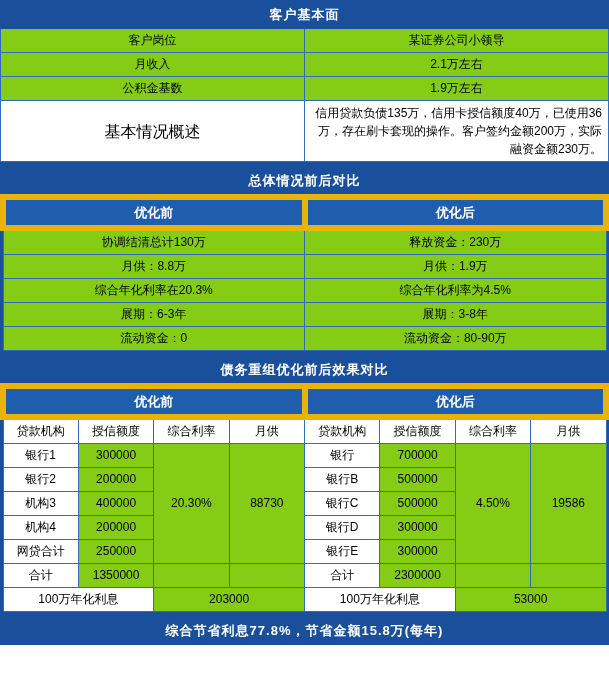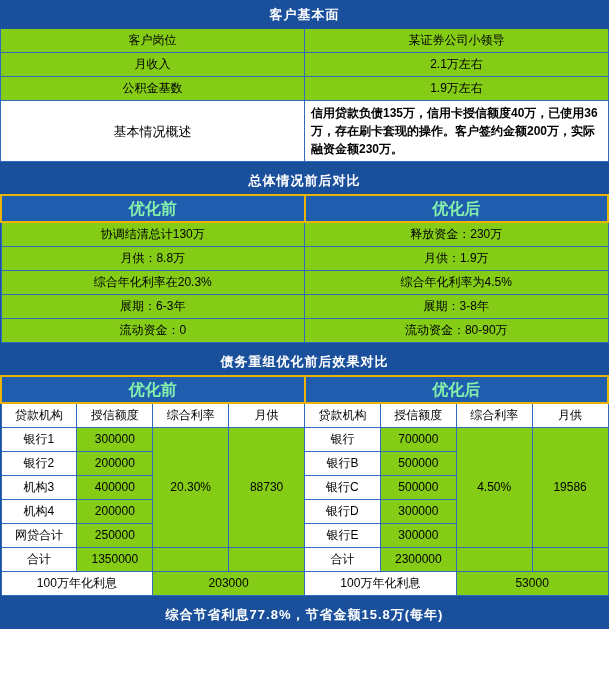--- a/index.html
+++ b/index.html
@@ -38,46 +38,45 @@
     color: #ffffff;
     font-weight: bold;
     text-align: center;
     letter-spacing: 1px;
     border: 1px solid #1a4f9c;
     padding: 5px 4px;
     font-size: 13px;
   }
   .subband {
     background: #1f5eae;
-    color: #86efac;
+    color: #ffffff;
     font-weight: bold;
     text-align: center;
-    border: 2px solid #eab308;
-    font-size: 16px;
+    border: 6px solid #eab308;
+    font-size: 13px;
     padding: 4px;
   }
   .cell {
     background: #84cc16;
     text-align: center;
   }
   .cell-left {
     background: #ffffff;
     text-align: center;
   }
   .desc-label {
     background: #ffffff;
     text-align: center;
-    font-size: 13px;
+    font-size: 16px;
   }
   .desc-text {
     background: #ffffff;
-    text-align: left;
+    text-align: right;
     line-height: 18px;
     padding: 3px 6px;
-    font-weight: bold;
   }
   .gap {
     height: 4px;
     background: #1a4f9c;
     font-size: 0;
     line-height: 0;
   }
   .nowrap { white-space: nowrap; margin-top: 48px; }
 </style>
 </head>

